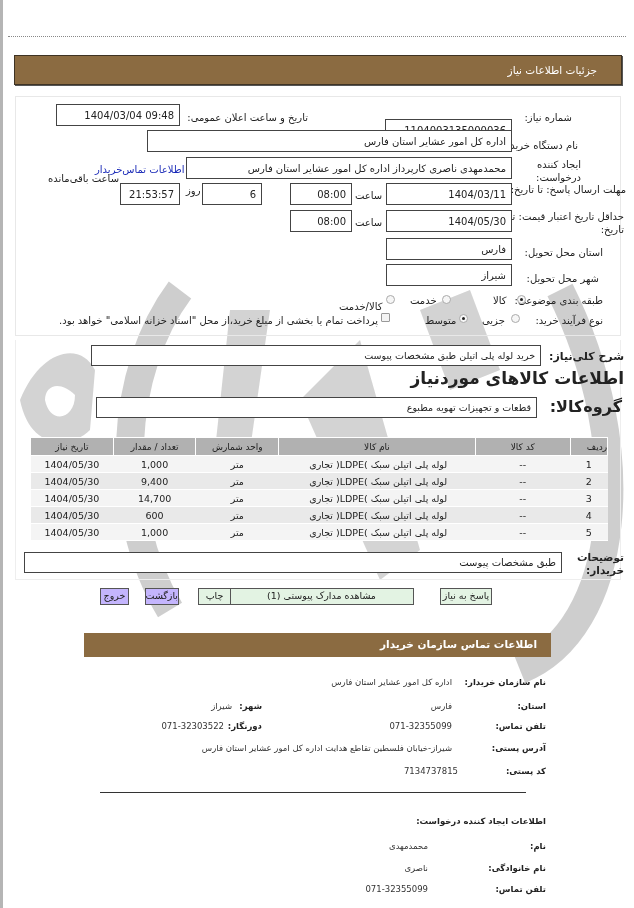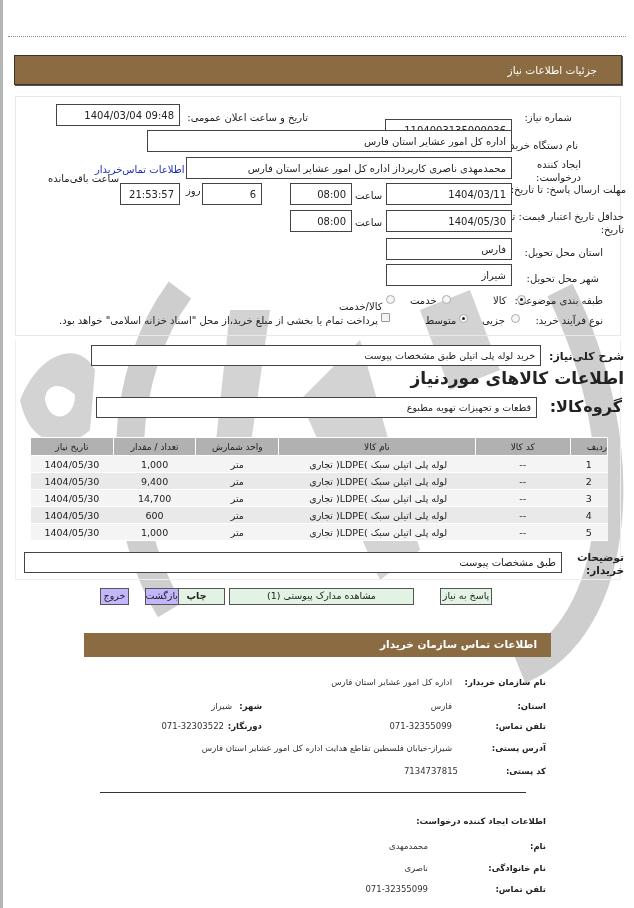--- a/index.html
+++ b/index.html
@@ -175,21 +175,21 @@
       <td>1404/05/30</td>
     </tr>
   </tbody>
 </table>
 
 <div class="lbl bold" style="right:10px;top:551px;width:50px;font-size:10.5px;">توضیحات خریدار:</div>
 <div class="box" style="left:24px;top:552px;width:538px;height:21px;">طبق مشخصات پیوست</div>
 
 <div class="btn green" style="left:440px;width:52px;">پاسخ به نیاز</div>
 <div class="btn green" style="left:229px;width:185px;">مشاهده مدارک پیوستی (1)</div>
-<div class="btn green" style="left:168px;width:57px;font-weight:bold;">چاپ</div>
+<div class="btn green" style="left:198px;width:33px;">چاپ</div>
 <div class="btn pink" style="left:145px;width:34px;">بازگشت</div>
 <div class="btn pink" style="left:100px;width:29px;">خروج</div>
 
 <div class="brown-bar contact">
   <span>اطلاعات تماس سازمان خریدار</span>
 </div>
 
 <div class="c-lbl" style="right:88px;top:677px;">نام سازمان خریدار:</div>
 <div class="c-val" style="right:182px;top:677px;">اداره کل امور عشایر استان فارس</div>
 

